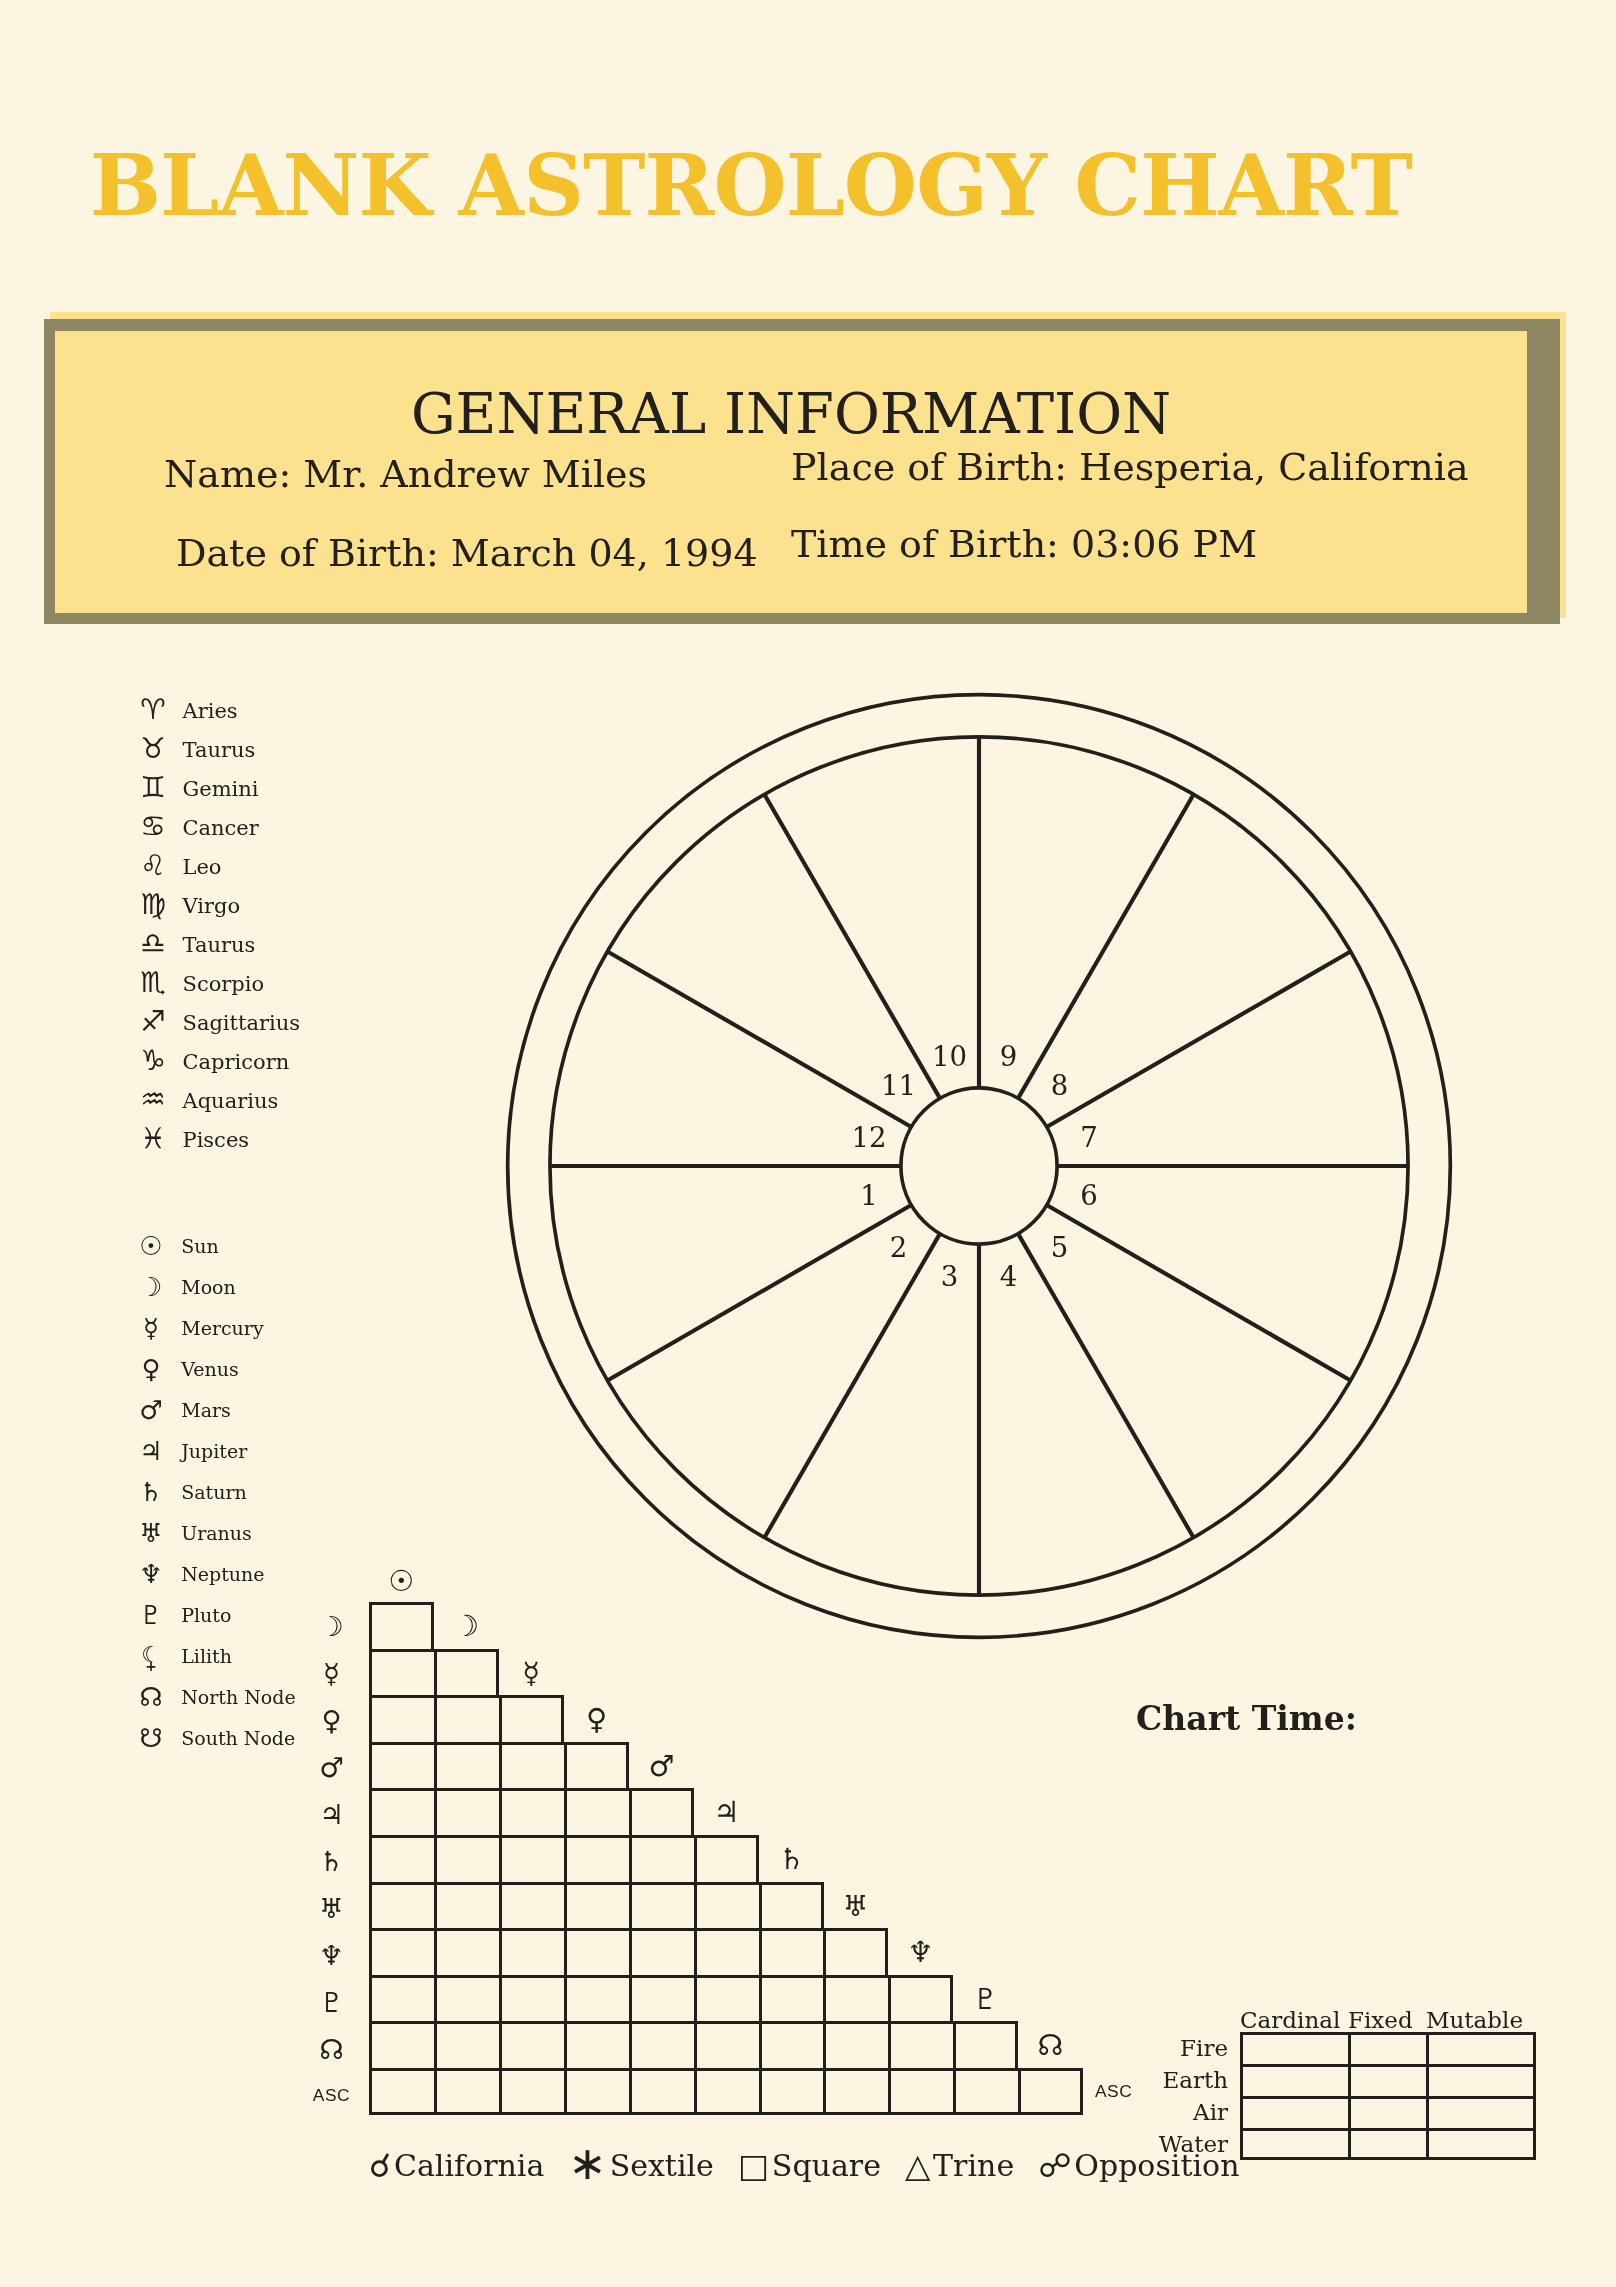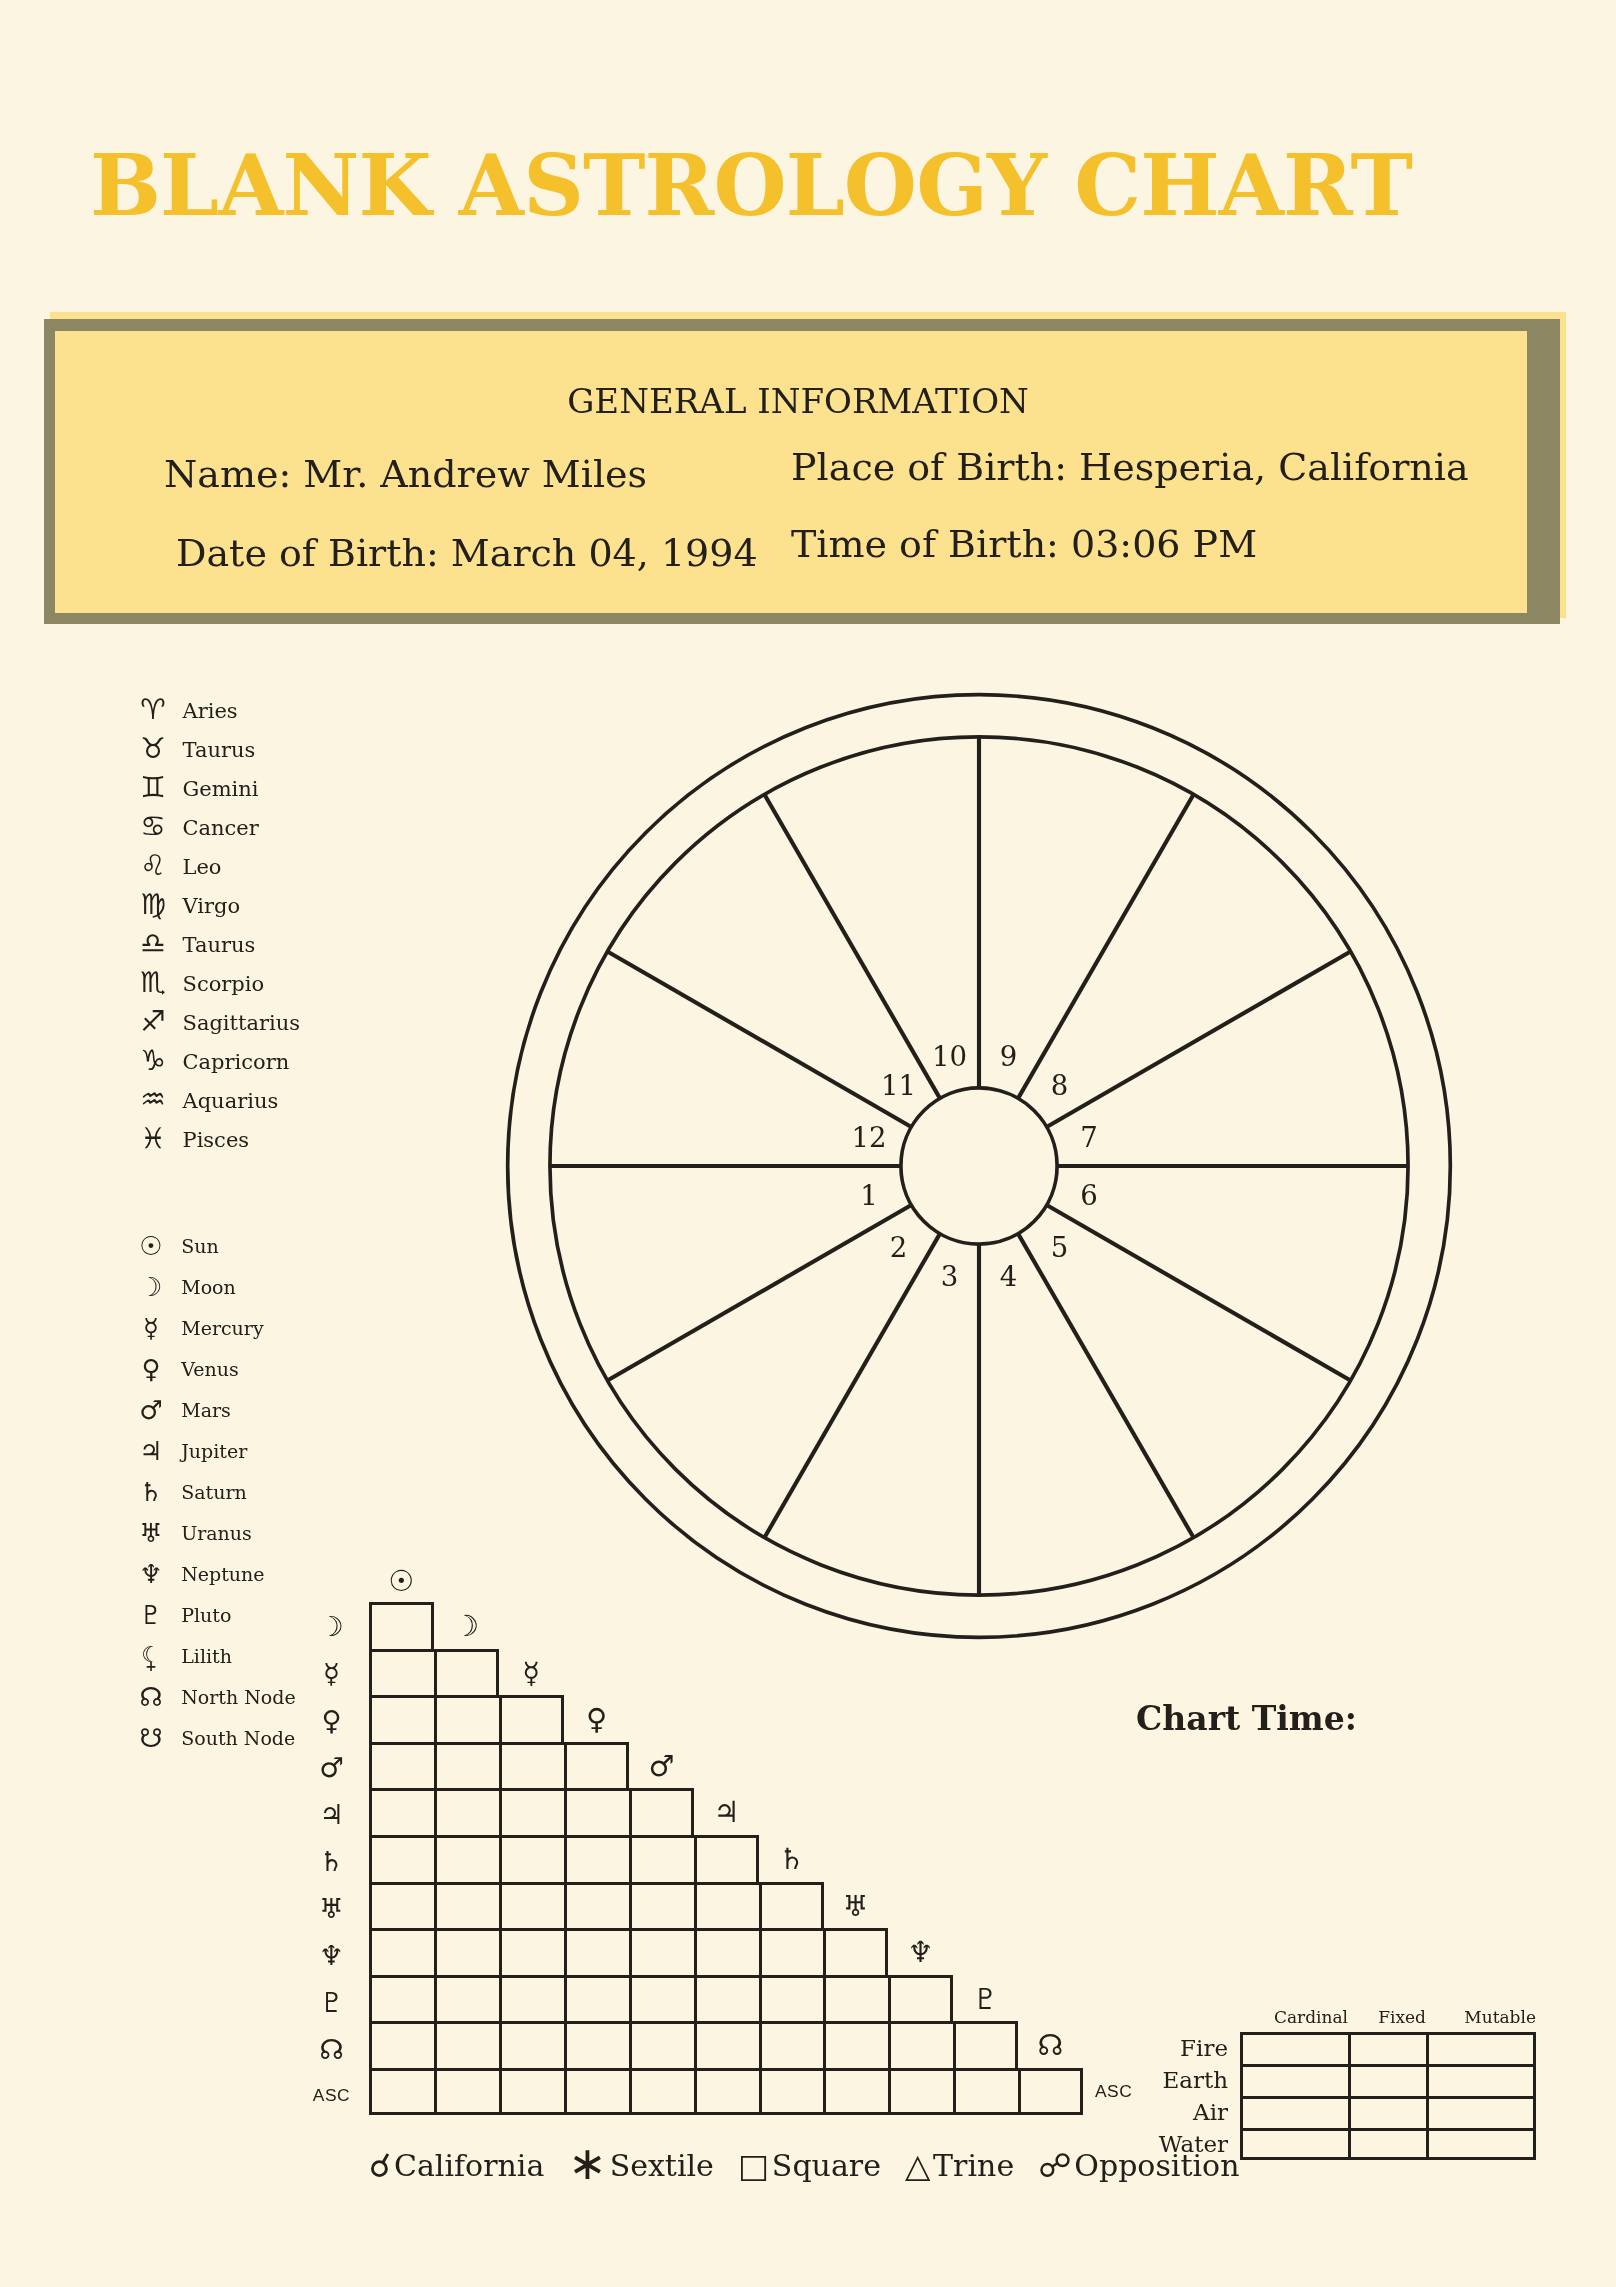--- a/index.html
+++ b/index.html
@@ -8,21 +8,21 @@
         font-family:"DejaVu Serif",serif;color:#23201b;}
 
   
   .title{position:absolute;left:90px;top:136px;font-size:84px;font-weight:700;
          color:#f4c02c;letter-spacing:-0.9px;white-space:nowrap;}
 
   
   .info-back{position:absolute;left:50px;top:312px;width:1516px;height:306px;background:#fce28e;}
   .info-shadow{position:absolute;left:44px;top:319px;width:1516px;height:305px;background:#8d8662;}
   .info-box{position:absolute;left:55px;top:331px;width:1472px;height:282px;background:#fce28e;}
-  .info-heading{position:absolute;left:0;top:50px;width:100%;text-align:center;font-size:34px;margin-left:7px;}
+  .info-heading{position:absolute;left:0;top:50px;width:100%;text-align:center;font-size:56px;}
   .info-line{position:absolute;font-size:38px;white-space:nowrap;}
   .info-name{left:109px;top:121px;}
   .info-dob{left:121px;top:200px;}
   .info-pob{left:736px;top:114px;}
   .info-tob{left:736px;top:191px;}
 
   
   .zodiac-list{position:absolute;left:129px;top:691px;}
   .z-item{height:39px;display:flex;align-items:center;}
   .z-sym{width:48px;text-align:center;font-family:"DejaVu Sans",sans-serif;font-size:28.5px;line-height:1;}
@@ -58,21 +58,21 @@
   .lg-sym{font-family:"DejaVu Sans",sans-serif;font-size:33px;line-height:1;margin-right:2.8px;}
   .lg-item:nth-child(2) .lg-sym{font-size:46px;margin-top:-5.5px;}
   .lg-name{font-size:30px;}
 
   
   .chart-notes{position:absolute;left:1136px;top:1699px;font-size:33px;font-weight:700;}
 
   
   .etable{position:absolute;left:1139px;top:2007px;width:422px;height:193px;}
   .et-head{position:absolute;top:0;display:flex;left:101px;}
-  .et-h{text-align:right;font-size:17px;}
+  .et-h{text-align:left;font-size:23px;}
   .et-rowlabels{position:absolute;left:0;top:25px;width:89px;}
   .et-rl{height:32px;display:flex;align-items:center;justify-content:flex-end;font-size:23px;}
   .et-grid{position:absolute;left:101px;top:25px;}
   .et-cell{position:absolute;box-sizing:border-box;border-top:3.7px solid #23201b;border-left:3.7px solid #23201b;}
   .et-cell.rt{border-right:3.7px solid #23201b;}
   .et-cell.bt{border-bottom:3.7px solid #23201b;}
 </style>
 </head>
 <body>
 

